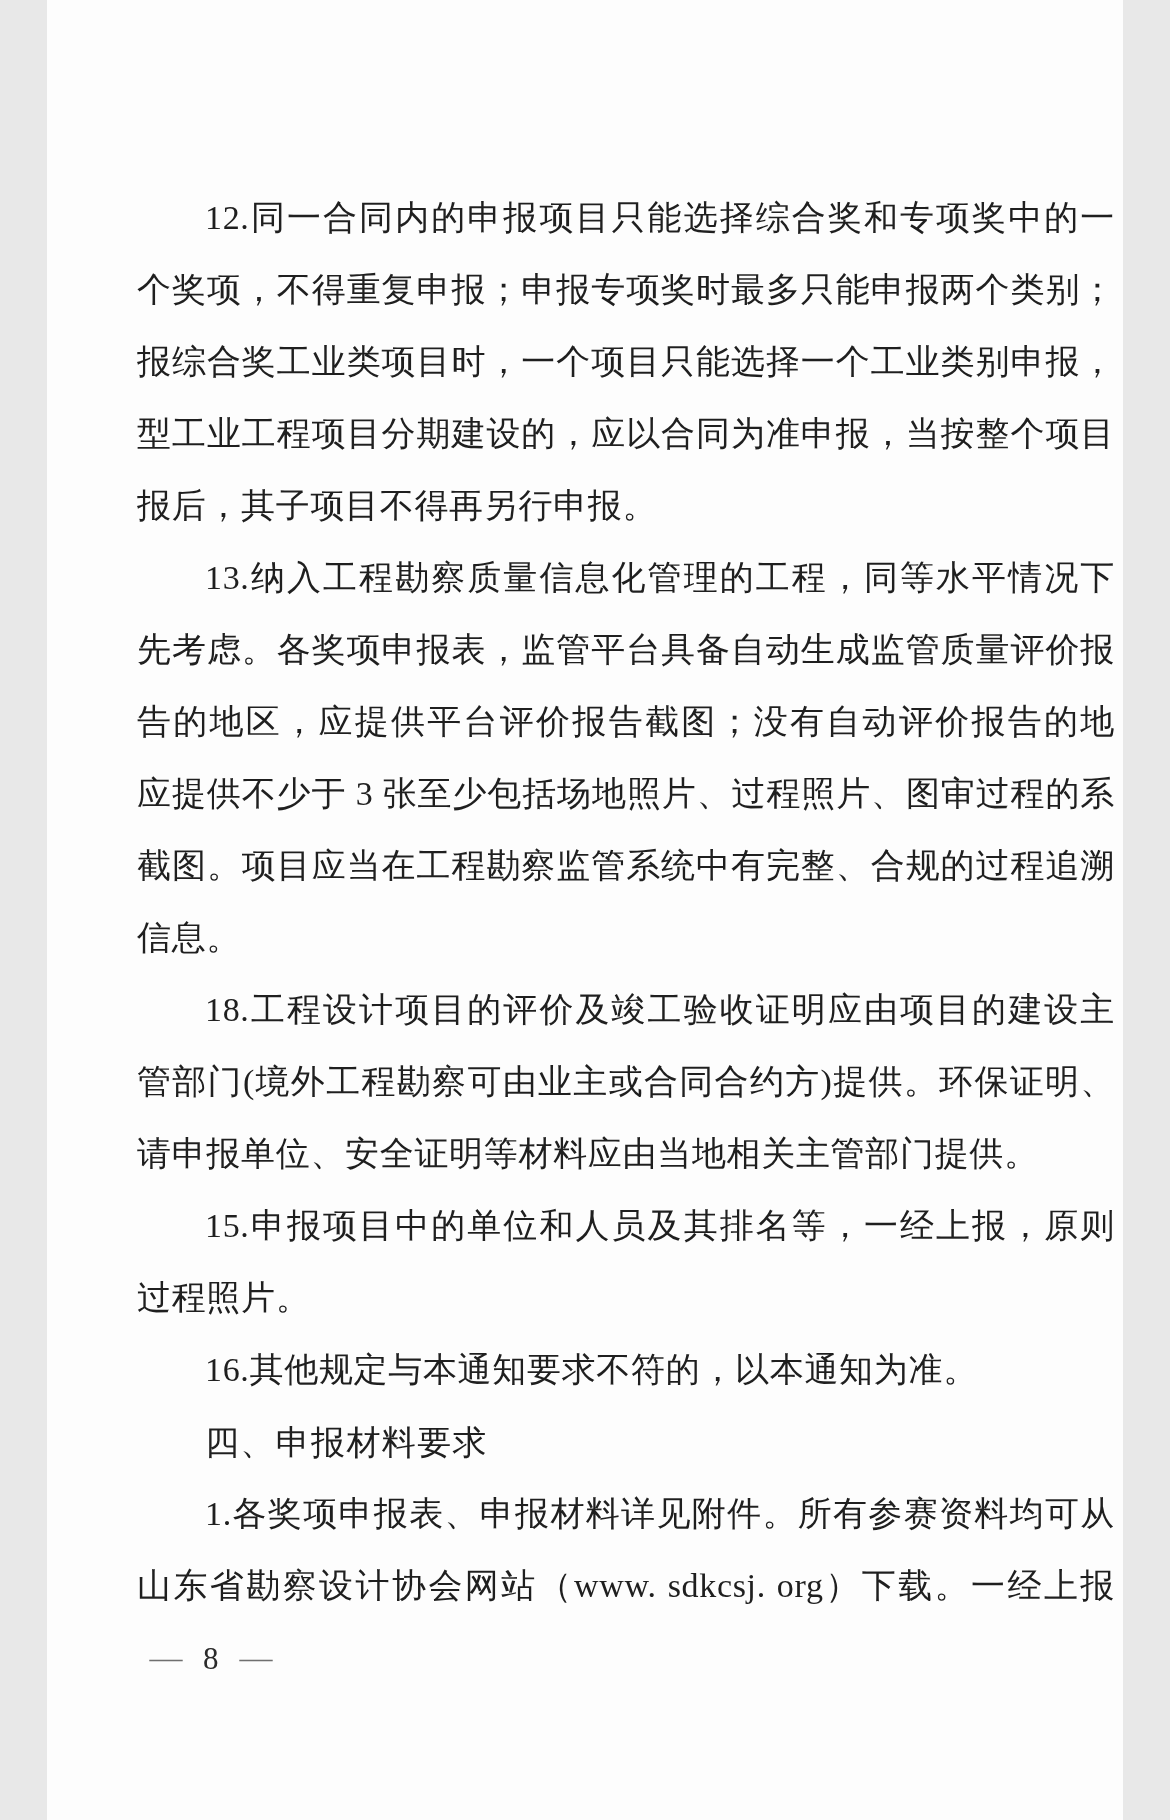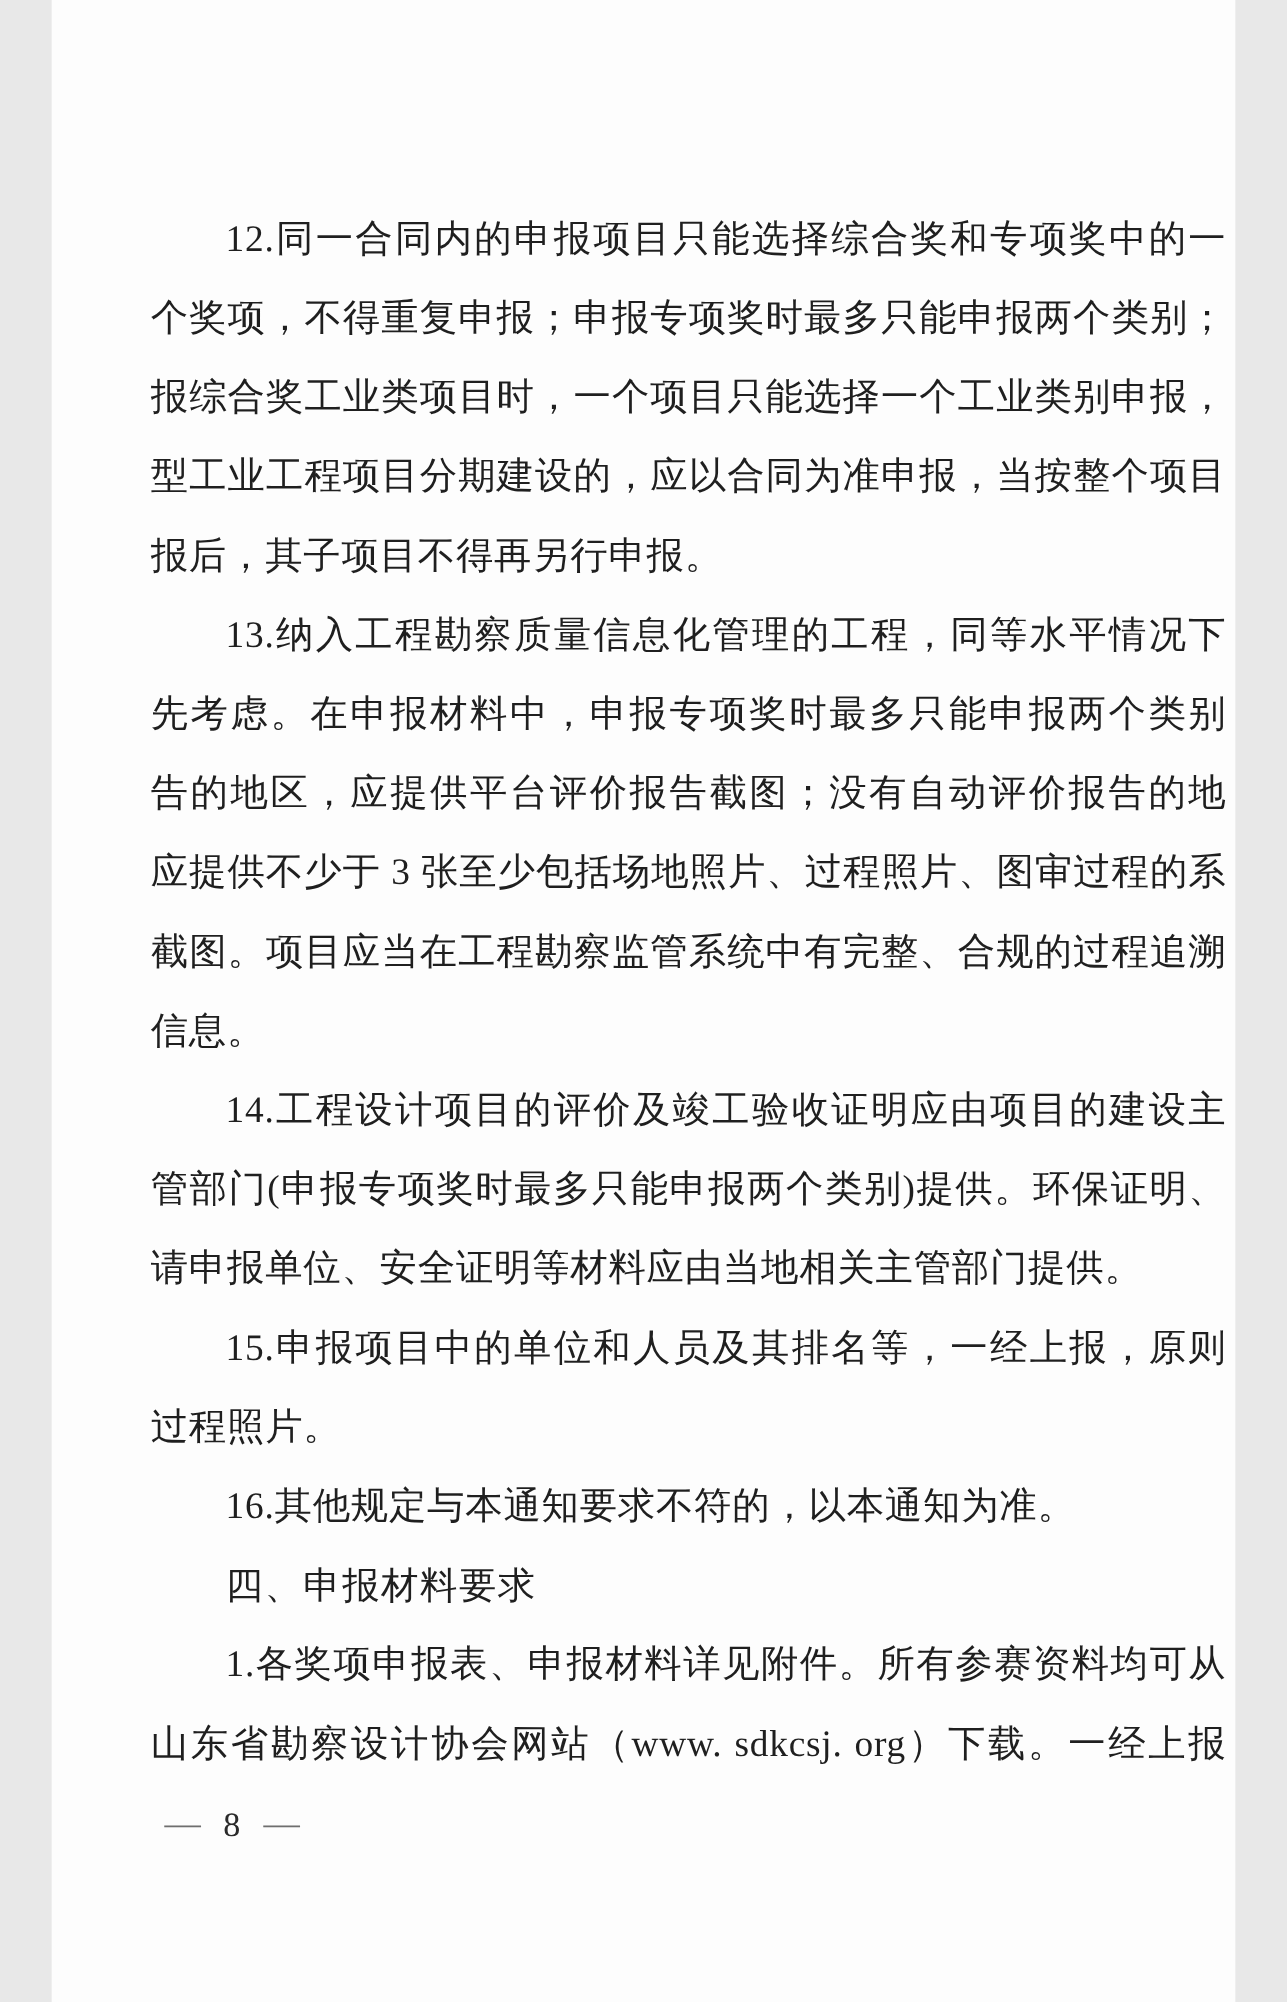--- a/index.html
+++ b/index.html
@@ -82,29 +82,29 @@
   <div class="content">
       <div class="block body">
         <div class="line first">12.同一合同内的申报项目只能选择综合奖和专项奖中的一</div>
         <div class="line">个奖项，不得重复申报；申报专项奖时最多只能申报两个类别；申</div>
         <div class="line">报综合奖工业类项目时，一个项目只能选择一个工业类别申报，大</div>
         <div class="line">型工业工程项目分期建设的，应以合同为准申报，当按整个项目申</div>
         <div class="line line-end">报后，其子项目不得再另行申报。</div>
       </div>
       <div class="block body">
         <div class="line first">13.纳入工程勘察质量信息化管理的工程，同等水平情况下优</div>
-        <div class="line">先考虑。在申报材料中，申报专项奖时最多只能申报两个类别</div>
+        <div class="line">先考虑。各奖项申报表，监管平台具备自动生成监管质量评价报</div>
         <div class="line">告的地区，应提供平台评价报告截图；没有自动评价报告的地区，</div>
         <div class="line">应提供不少于 3 张至少包括场地照片、过程照片、图审过程的系统</div>
         <div class="line">截图。项目应当在工程勘察监管系统中有完整、合规的过程追溯</div>
         <div class="line line-end">信息。</div>
       </div>
       <div class="block body">
-        <div class="line first">14.工程设计项目的评价及竣工验收证明应由项目的建设主</div>
-        <div class="line">管部门(申报专项奖时最多只能申报两个类别)提供。环保证明、</div>
+        <div class="line first">18.工程设计项目的评价及竣工验收证明应由项目的建设主</div>
+        <div class="line">管部门(境外工程勘察可由业主或合同合约方)提供。环保证明、</div>
         <div class="line line-end">请申报单位、安全证明等材料应由当地相关主管部门提供。</div>
       </div>
       <div class="block body">
         <div class="line first">15.申报项目中的单位和人员及其排名等，一经上报，原则上</div>
         <div class="line line-end">过程照片。</div>
       </div>
       <div class="block body">
         <div class="line first line-end">16.其他规定与本通知要求不符的，以本通知为准。</div>
       </div>
       <div class="block heading">

